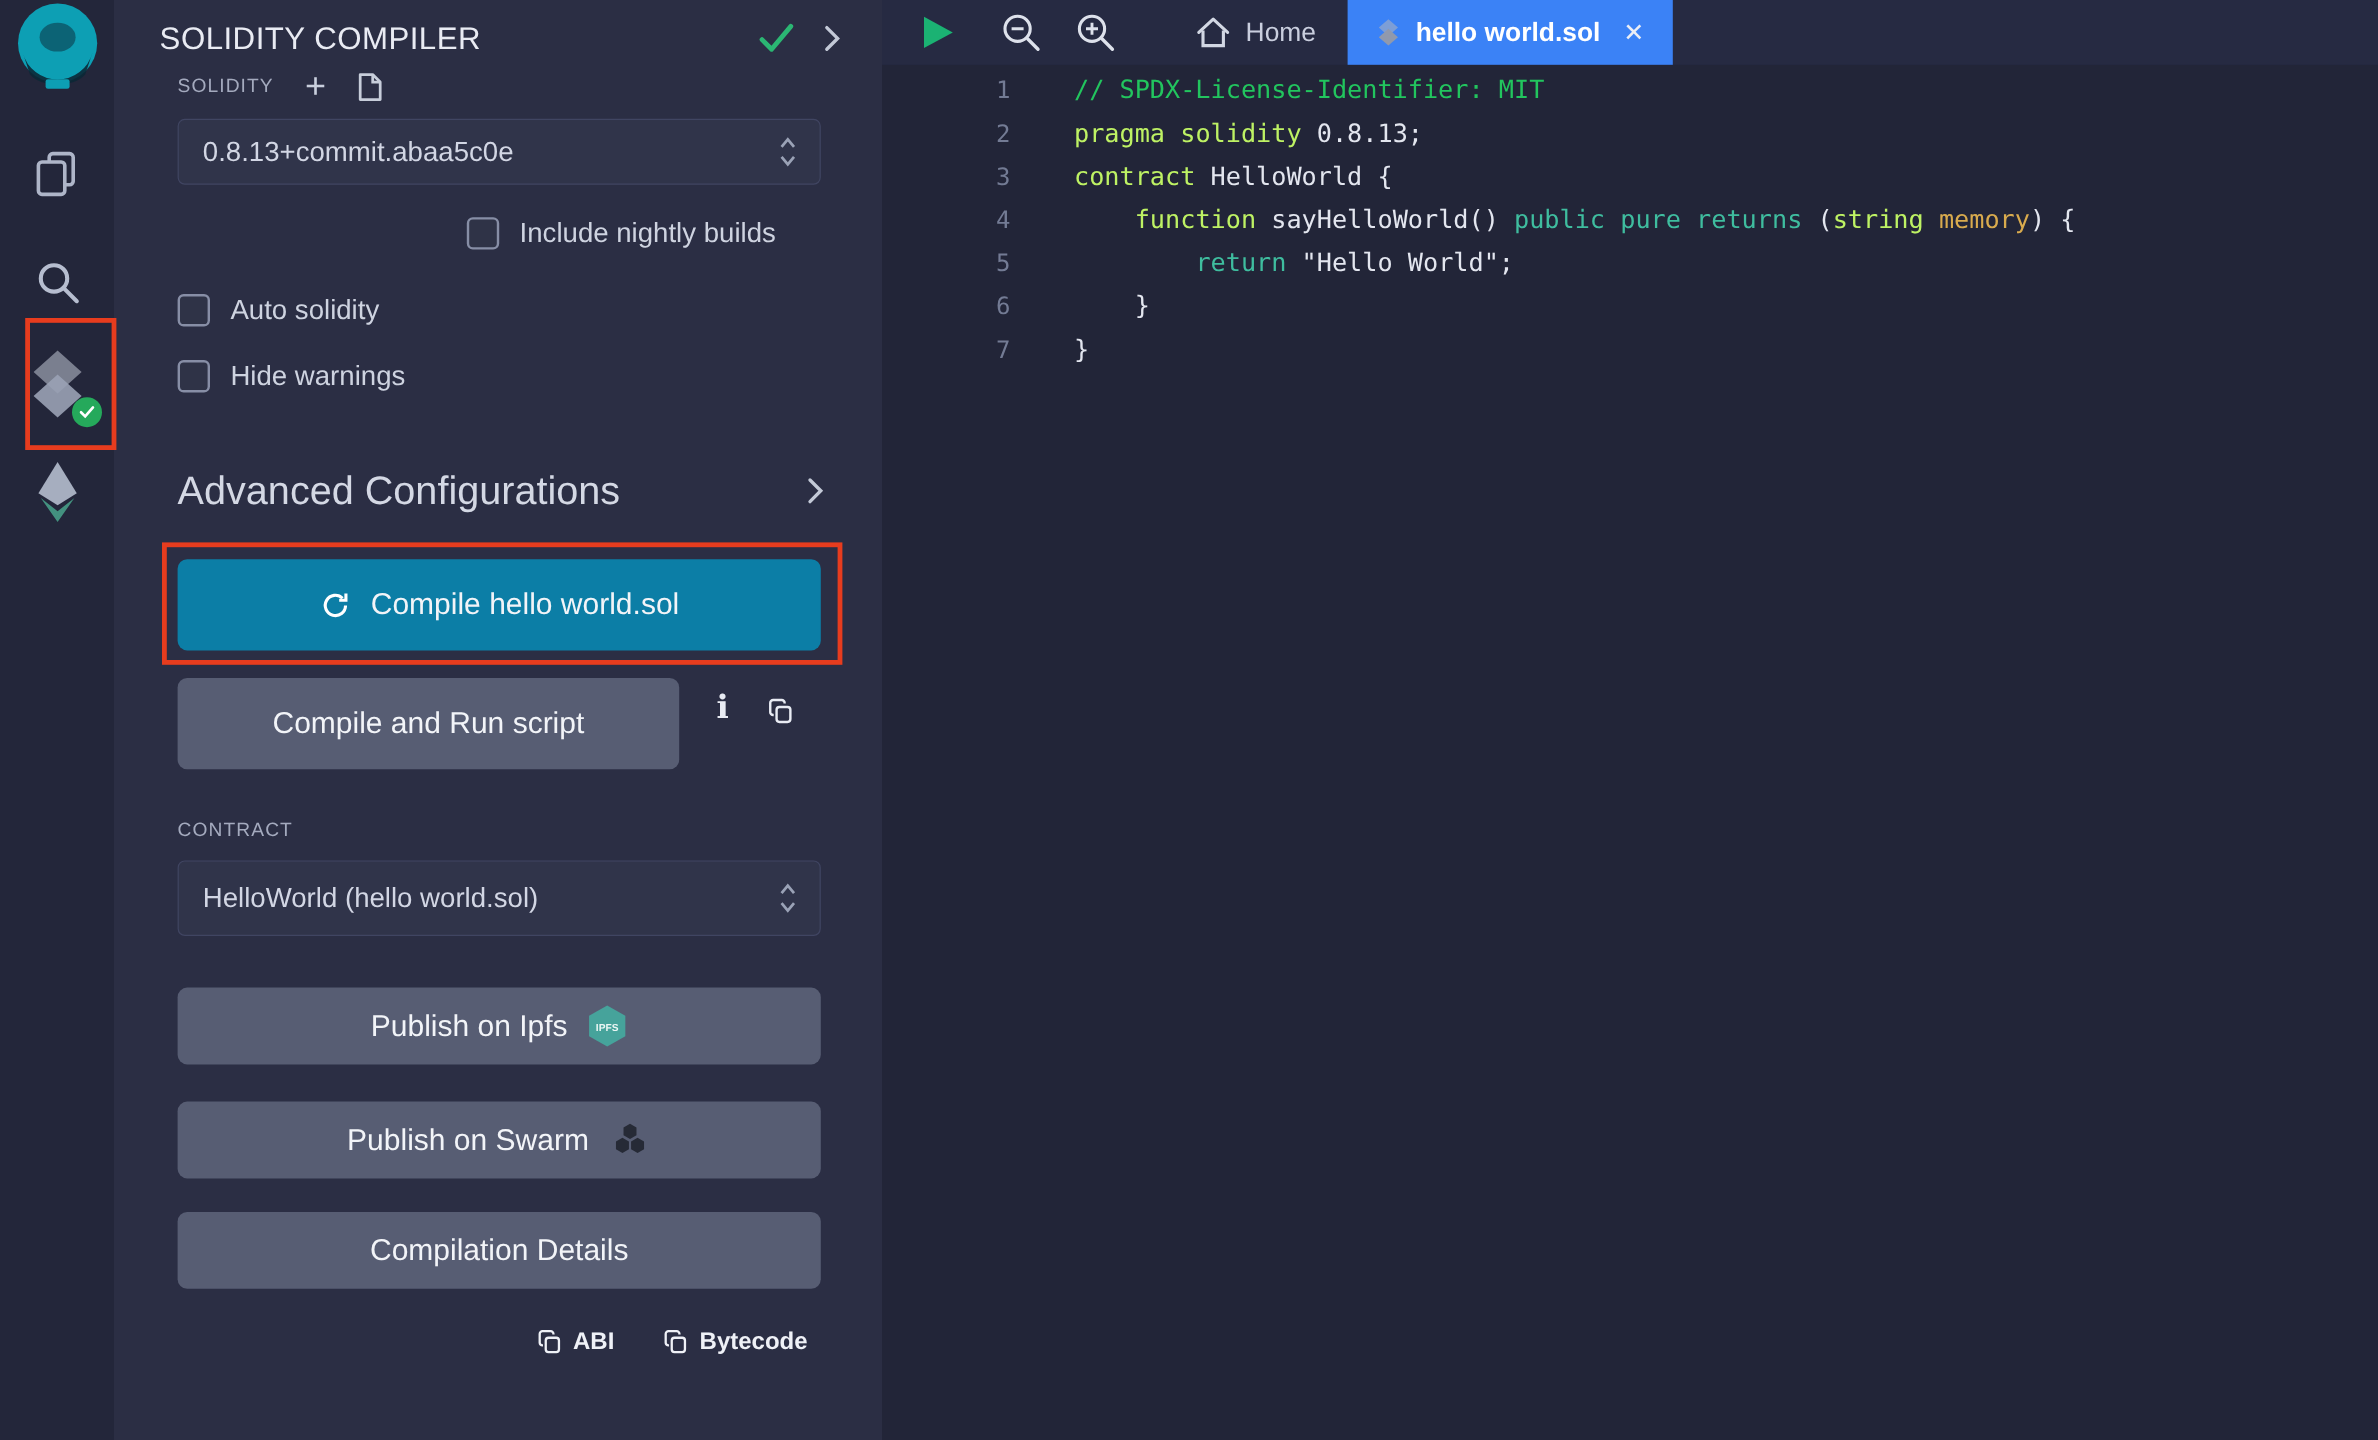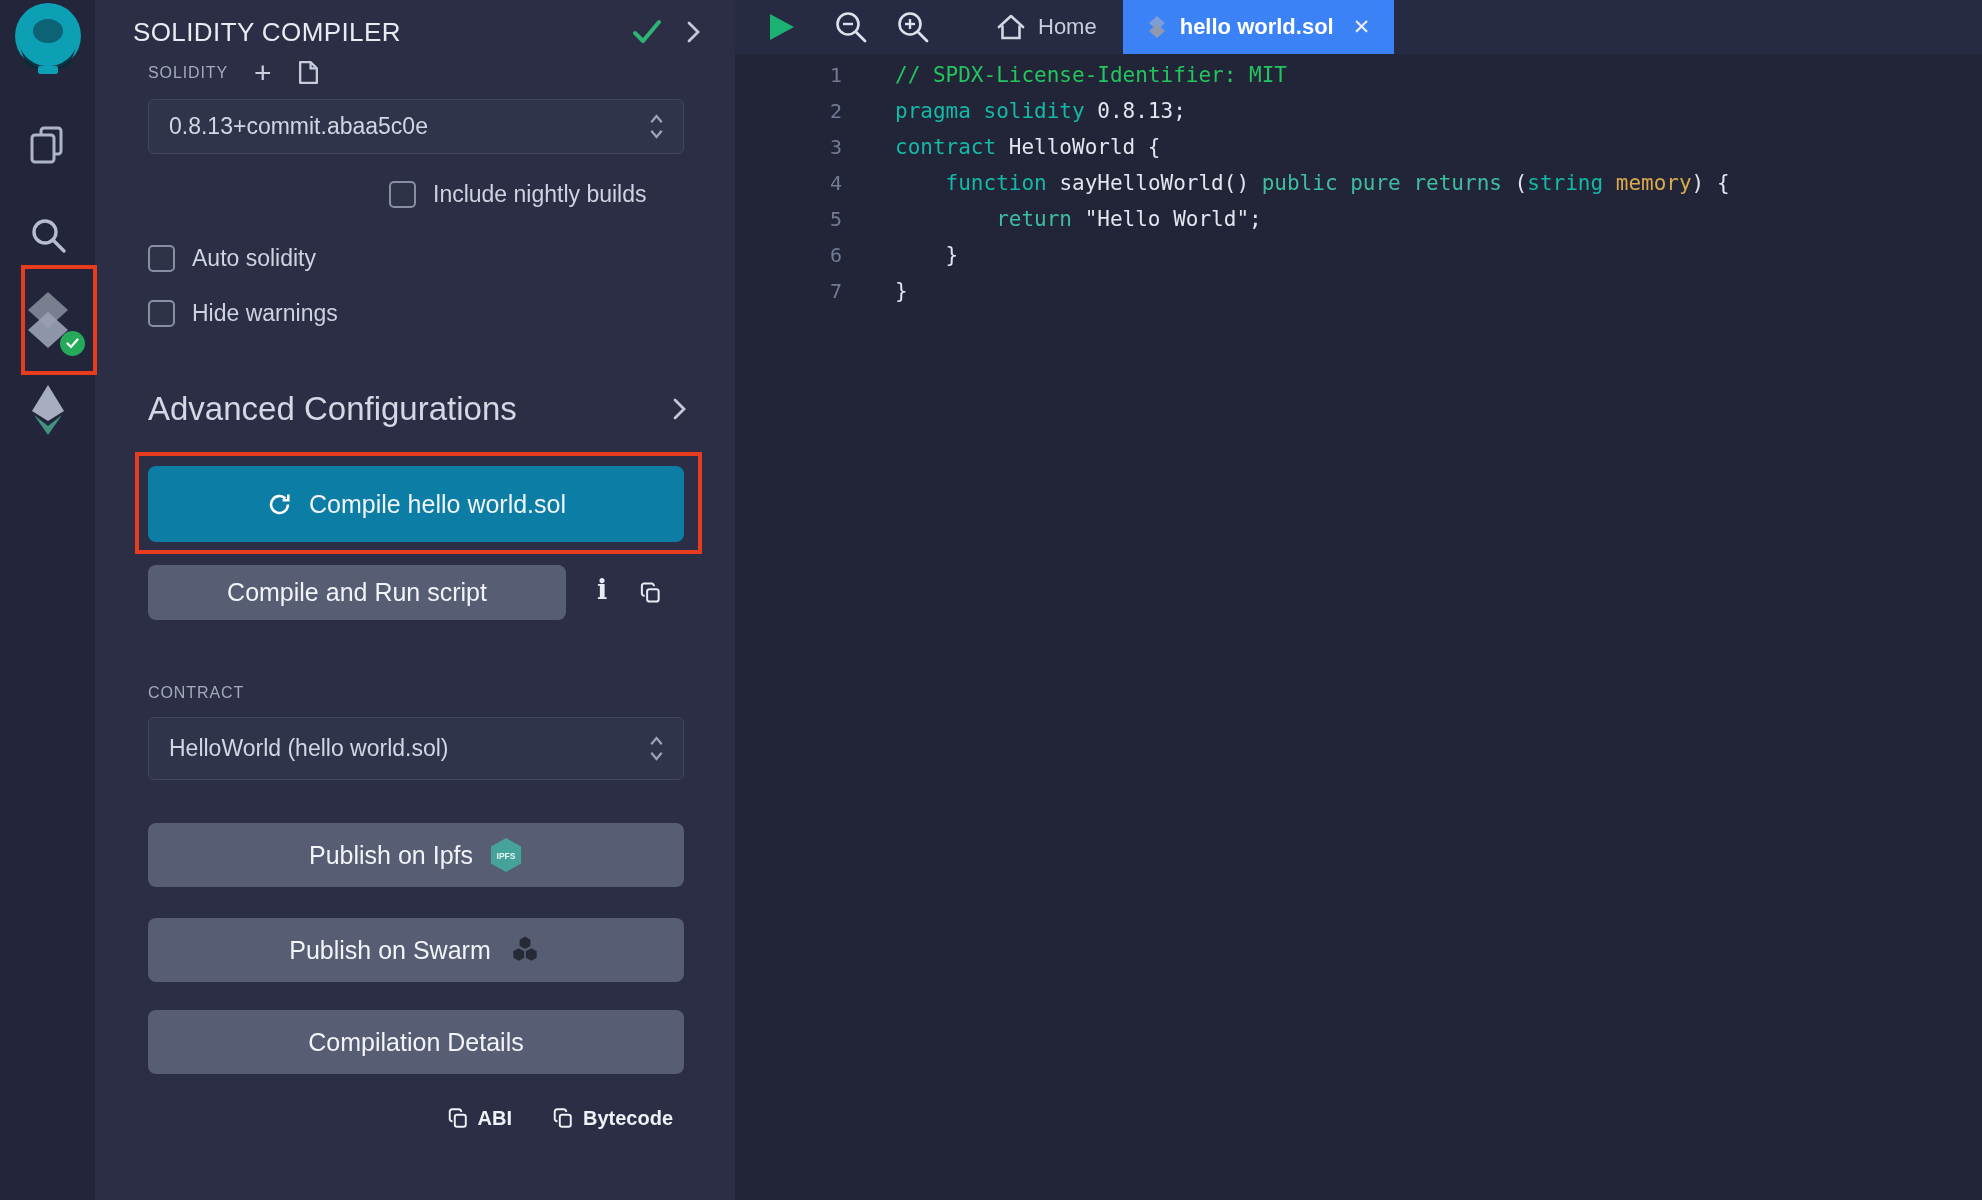--- a/index.html
+++ b/index.html
@@ -37,21 +37,21 @@
   .checkbox{width:27px;height:27px;border:2px solid #878ea6;border-radius:5px;background:#2f3347;flex:0 0 27px}
   .check-label{font-size:23px;color:#ced3e0}
   .row-nightly{top:181px;left:294px}
   .row-auto{top:245px;left:53px}
   .row-hide{top:300px;left:53px}
   .advanced-row{position:absolute;top:390px;left:53px;right:48px;display:flex;align-items:center;
                 justify-content:space-between;font-size:33px;color:#d4d8e4;cursor:pointer}
   .btn{position:absolute;left:53px;border:none;border-radius:8px;color:#f2f4f8;font-family:inherit;
        display:flex;align-items:center;justify-content:center;cursor:pointer}
   .btn-compile{top:466px;width:536px;height:76px;background:#0c7ea6;font-size:25px;gap:16px}
-  .btn-run{top:565px;width:418px;height:55px;background:#575d73;font-size:25px}
+  .btn-run{top:565px;width:418px;height:76px;background:#575d73;font-size:25px}
   .btn-gray{width:536px;height:64px;background:#575d73;font-size:25px;gap:16px}
   .btn-ipfs{top:823px}
   .btn-swarm{top:918px}
   .btn-details{top:1010px}
   .info-i{position:absolute;left:502px;top:574px;font-family:"DejaVu Serif",serif;font-weight:bold;
           font-size:27px;color:#e8ebf3;cursor:pointer}
   .copy-run{position:absolute;left:544px;top:581px;display:flex;cursor:pointer}
   .contract-label{position:absolute;top:684px;left:53px}
   .abi-row{position:absolute;top:1098px;left:0;width:640px;display:flex;justify-content:flex-end;
            align-items:center;gap:40px;padding-right:62px;height:40px}
@@ -66,21 +66,21 @@
   .zoomin{margin-left:26px}
   .tab{height:54px;display:flex;align-items:center;gap:13px;font-size:22px;cursor:pointer}
   .home-tab{margin-left:40px;padding:0 26px;color:#c9cede}
   .active-tab{padding:0 24px;background:#3b82f6;color:#ffffff;font-weight:bold}
   .tab-close{font-size:21px;margin-left:6px;color:#eceef5;cursor:pointer;font-weight:normal}
   .code{padding-top:3px;font-family:"DejaVu Sans Mono",monospace;font-size:21px;line-height:36px}
   .code-line{display:flex;white-space:pre}
   .line-num{flex:0 0 107px;width:107px;text-align:right;color:#737b94;font-size:20px;cursor:pointer}
   .line-content{padding-left:53px}
   .tok-comment{color:#22c55e}
-  .tok-kw{color:#14b8a6}
+  .tok-kw{color:#bef264}
   .tok-green{color:#3fbd9f}
   .tok-yellow{color:#d9ab4e}
   .tok-plain{color:#e3e6ef}
 
   
   .anno{position:absolute;border:4px solid #e73c1e;z-index:20;pointer-events:none}
   .anno-icon{left:21px;top:265px;width:76px;height:110px}
   .anno-compile{left:135px;top:452px;width:567px;height:102px}
 </style>
 </head>

